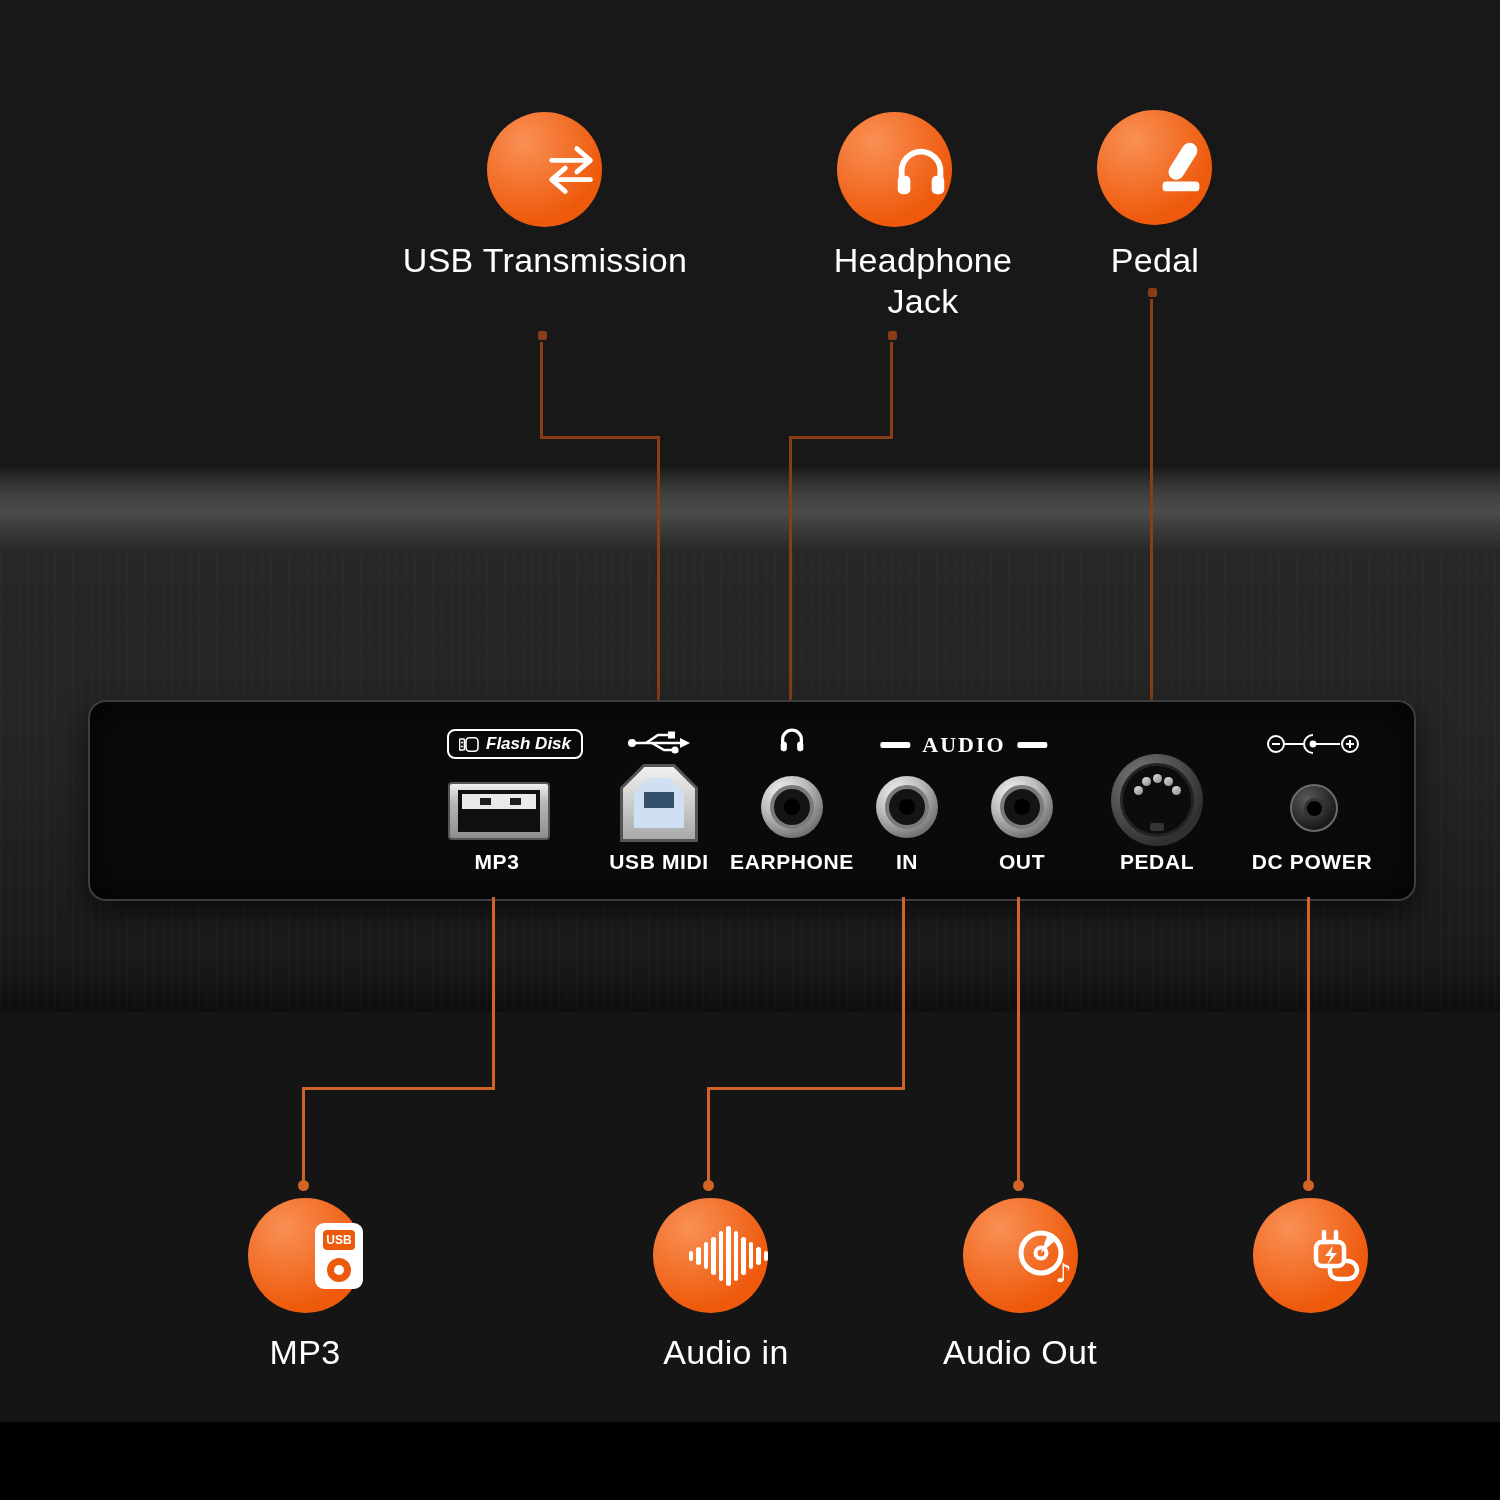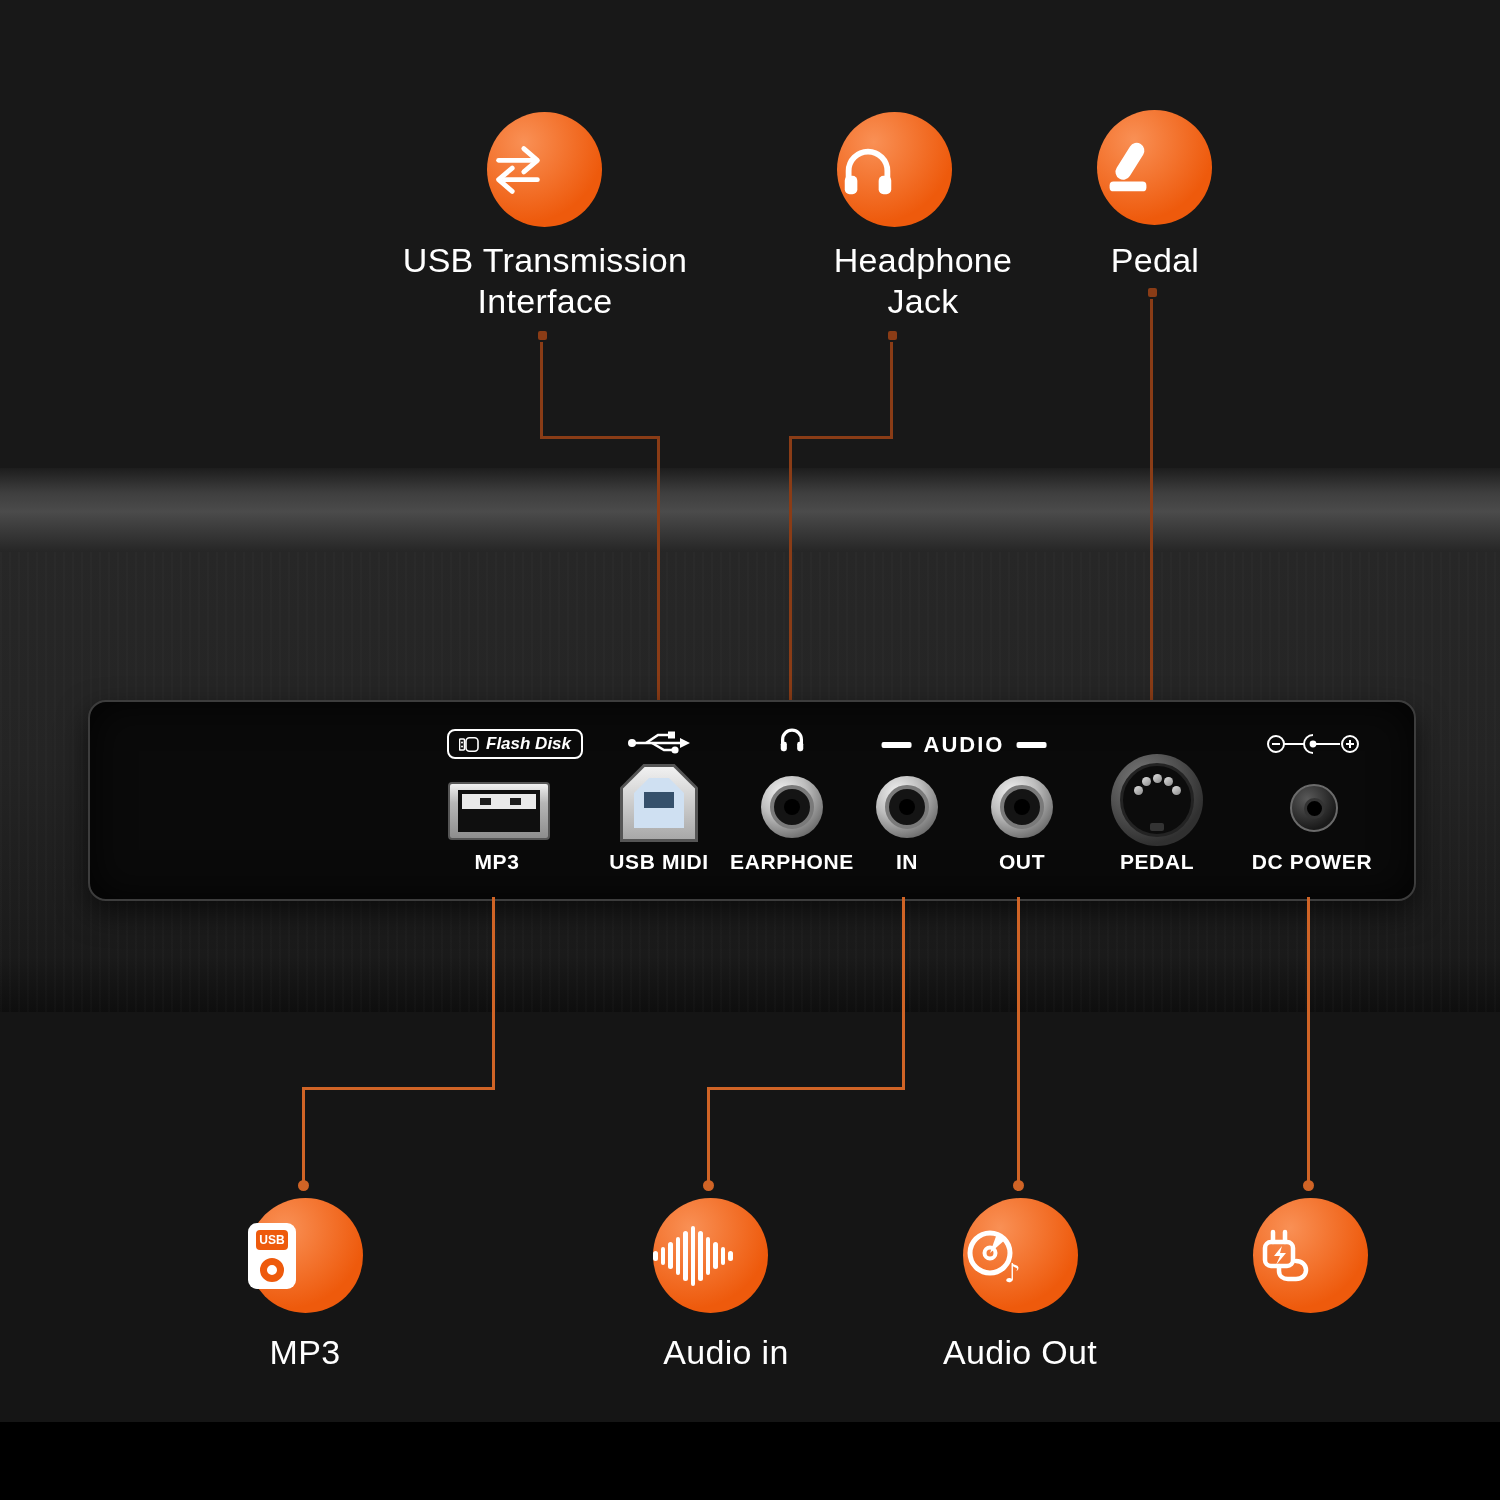--- a/index.html
+++ b/index.html
@@ -21,21 +21,21 @@
   .piano-body::after {
     content:""; position:absolute; inset:0;
     background: repeating-linear-gradient(90deg, rgba(255,255,255,0.015) 0 2px, transparent 2px 9px);
   }
   .bg-bottom { position:absolute; left:0; top:1012px; width:100%; height:488px; background:#151515; }
 
   
   .icon-circle {
     position:absolute; width:115px; height:115px; border-radius:50%;
     background: radial-gradient(circle at 32% 26%, var(--accent-light,#f99055) 0%, var(--accent,#ee5a0c) 70%);
-    display:flex; align-items:center; justify-content:flex-start;
+    display:flex; align-items:center; justify-content:flex-end;
   }
   .icon-circle svg { display:block; }
 
   
   .callout-label {
     position:absolute; transform:translateX(-50%); text-align:center;
     font-size:34px; line-height:41px; color:var(--text,#fff); letter-spacing:0.3px;
   }
   .callout-label span { display:block; white-space:nowrap; }
 
@@ -101,21 +101,21 @@
   .din-face { position:relative; width:68px; height:68px; border-radius:50%; background:#0c0c0c; border:3px solid #232323; }
   .din-pin { position:absolute; width:9px; height:9px; border-radius:50%; background:linear-gradient(145deg,#e0e0e0,#8a8a8a); }
   .din-notch { position:absolute; left:50%; bottom:3px; transform:translateX(-50%); width:14px; height:8px; background:#333; border-radius:2px; }
   
   .dc-jack { position:absolute; left:1200px; top:82px; width:44px; height:44px; border-radius:50%;
     background:radial-gradient(circle at 35% 30%, #5a5a5a, #1a1a1a 72%); border:2px solid #6b6b6b;
     display:flex; align-items:center; justify-content:center; }
   .dc-hole { width:15px; height:15px; border-radius:50%; background:#000; border:3px solid #333; }
   
   .audio-group { position:absolute; left:874px; top:30px; transform:translateX(-50%);
-    display:flex; align-items:center; gap:12px; }
+    display:flex; align-items:center; gap:12px;font-family:Liberation Serif, serif; }
   .audio-dash { width:30px; height:6px; border-radius:2px; background:#fff; }
   .audio-group span { font-size:22px; font-weight:bold; letter-spacing:2px; color:#fff; }
   .panel-glyph { position:absolute; }
 
   
   .mp3-player { width:48px; height:66px; background:#fff; border-radius:9px;
     display:flex; flex-direction:column; align-items:center; padding-top:7px; box-sizing:border-box; }
   .mp3-screen { width:32px; height:20px; background:var(--accent,#ee5a0c); border-radius:4px; color:#fff;
     font-size:12px; font-weight:bold; display:flex; align-items:center; justify-content:center; }
   .mp3-wheel { margin-top:8px; width:24px; height:24px; border-radius:50%; border:7px solid var(--accent,#ee5a0c); box-sizing:border-box; }
@@ -141,21 +141,20 @@
   <div class="icon-circle" style="left:487px; top:112px;">
     <svg width="62" height="62" viewBox="0 0 64 64">
       <path d="M12 22 H46" stroke="#fff" stroke-width="5" fill="none" stroke-linecap="round"></path>
       <path d="M38 10 L52 22 L38 34" stroke="#fff" stroke-width="5" fill="none" stroke-linecap="round" stroke-linejoin="round"></path>
       <path d="M52 42 H18" stroke="#fff" stroke-width="5" fill="none" stroke-linecap="round"></path>
       <path d="M26 30 L12 42 L26 54" stroke="#fff" stroke-width="5" fill="none" stroke-linecap="round" stroke-linejoin="round"></path>
     </svg>
   </div>
   <div class="callout-label" style="left:545px; top:240px;">
     <span>USB Transmission</span>
-    <span>Interface</span>
   </div>
 
   <div class="icon-circle" style="left:837px; top:112px;">
     <svg width="62" height="62" viewBox="0 0 64 64">
       <path d="M12 46 V33 a20 20 0 0 1 40 0 V46" stroke="#fff" stroke-width="6" fill="none" stroke-linecap="round"></path>
       <rect x="8" y="38" width="13" height="19" rx="5" fill="#fff"></rect>
       <rect x="43" y="38" width="13" height="19" rx="5" fill="#fff"></rect>
     </svg>
   </div>
   <div class="callout-label" style="left:895px; top:240px;margin-left:28px;">

